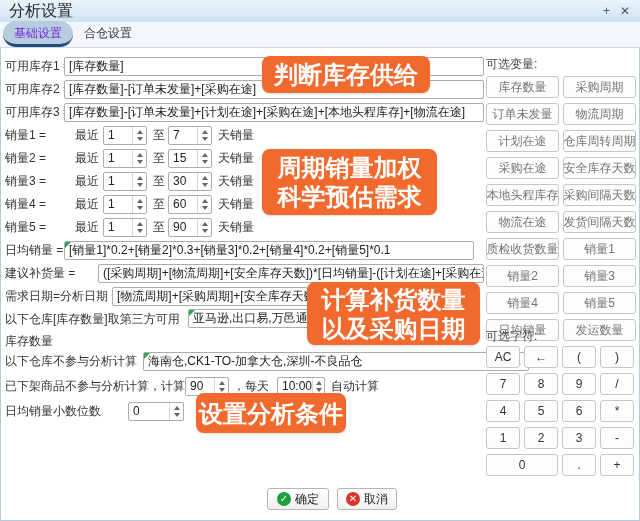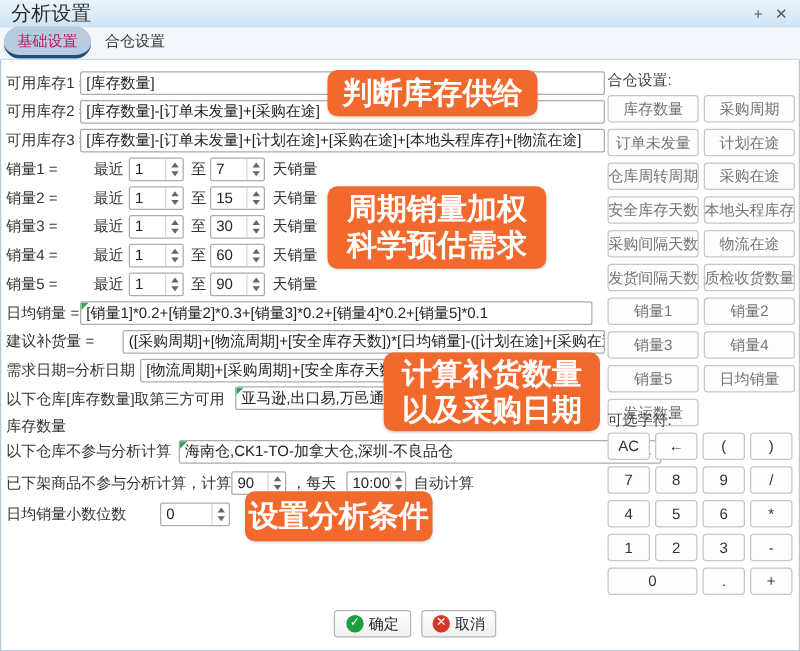--- a/index.html
+++ b/index.html
@@ -12,21 +12,21 @@
   .titlebar{position:absolute;left:0;top:0;right:0;height:22px;
     background:linear-gradient(#e9f4fc,#cfe3f3);border-bottom:1px solid #b9cfe2;
     display:flex;align-items:center;}
   .title{font-size:16px;color:#2b2b2b;padding-left:9px;}
   .win-btns{margin-left:auto;display:flex;align-items:center;gap:10px;padding-right:10px;}
   .win-btn{font-size:12px;color:#555;cursor:default;line-height:12px;}
   
   .tabbar{position:absolute;left:0;top:22px;right:0;height:26px;background:#f3f7fb;
     border-bottom:1px solid #cdd9e6;display:flex;align-items:flex-end;padding-left:3px;box-sizing:border-box;}
   .tab{font-size:12px;color:#333;padding:4px 11px 5px 11px;}
-  .tab.active{background:#b9cbdf;color:#be185d;border-bottom:3px solid #1f4e79;padding-bottom:2px;border-radius:13px;}
+  .tab.active{background:#b9cbdf;color:#6d28d9;border-bottom:3px solid #1f4e79;padding-bottom:2px;border-radius:13px;}
   
   .lbl{position:absolute;font-size:12px;color:#333;line-height:19px;white-space:nowrap;}
   .fld{position:absolute;height:17px;border:1px solid #acacac;border-radius:2px;background:#fff;
     font-size:12px;line-height:17px;padding:0 4px;white-space:nowrap;overflow:hidden;color:#222;}
   .gmark{position:absolute;left:0;top:0;width:0;height:0;
     border-top:6px solid #2fa35c;border-right:6px solid transparent;}
   .spn{position:absolute;height:17px;border:1px solid #acacac;border-radius:2px;background:#fff;
     display:flex;align-items:stretch;box-sizing:content-box;}
   .spn .v{flex:1;font-size:12px;line-height:17px;padding-left:4px;color:#222;white-space:nowrap;}
   .spn .ar{width:13px;display:flex;flex-direction:column;justify-content:center;align-items:center;gap:3px;border-left:1px solid #d7d7d7;}
@@ -222,25 +222,26 @@
 
   <div class="lbl" style="left:5px;top:402px;">日均销量小数位数</div>
   <div class="spn" style="left:128px;top:402px;width:54px;">
     <span class="v">0</span>
     <span class="ar">
         <span class="tri-up"></span>
         <span class="tri-dn"></span>
       </span>
   </div>
 
-  <div class="rp-title" style="left:486px;top:56px;position:absolute;">合仓设置:</div>
+  <div class="rp-title" style="left:486px;top:56px;position:absolute;">可选变量:</div>
   <div class="var-grid">
     <div class="vbtn">库存数量</div>
     <div class="vbtn">采购周期</div>
     <div class="vbtn">订单未发量</div>
+    <div class="vbtn">物流周期</div>
     <div class="vbtn">计划在途</div>
     <div class="vbtn">仓库周转周期</div>
     <div class="vbtn">采购在途</div>
     <div class="vbtn">安全库存天数</div>
     <div class="vbtn">本地头程库存</div>
     <div class="vbtn">采购间隔天数</div>
     <div class="vbtn">物流在途</div>
     <div class="vbtn">发货间隔天数</div>
     <div class="vbtn">质检收货数量</div>
     <div class="vbtn">销量1</div>

